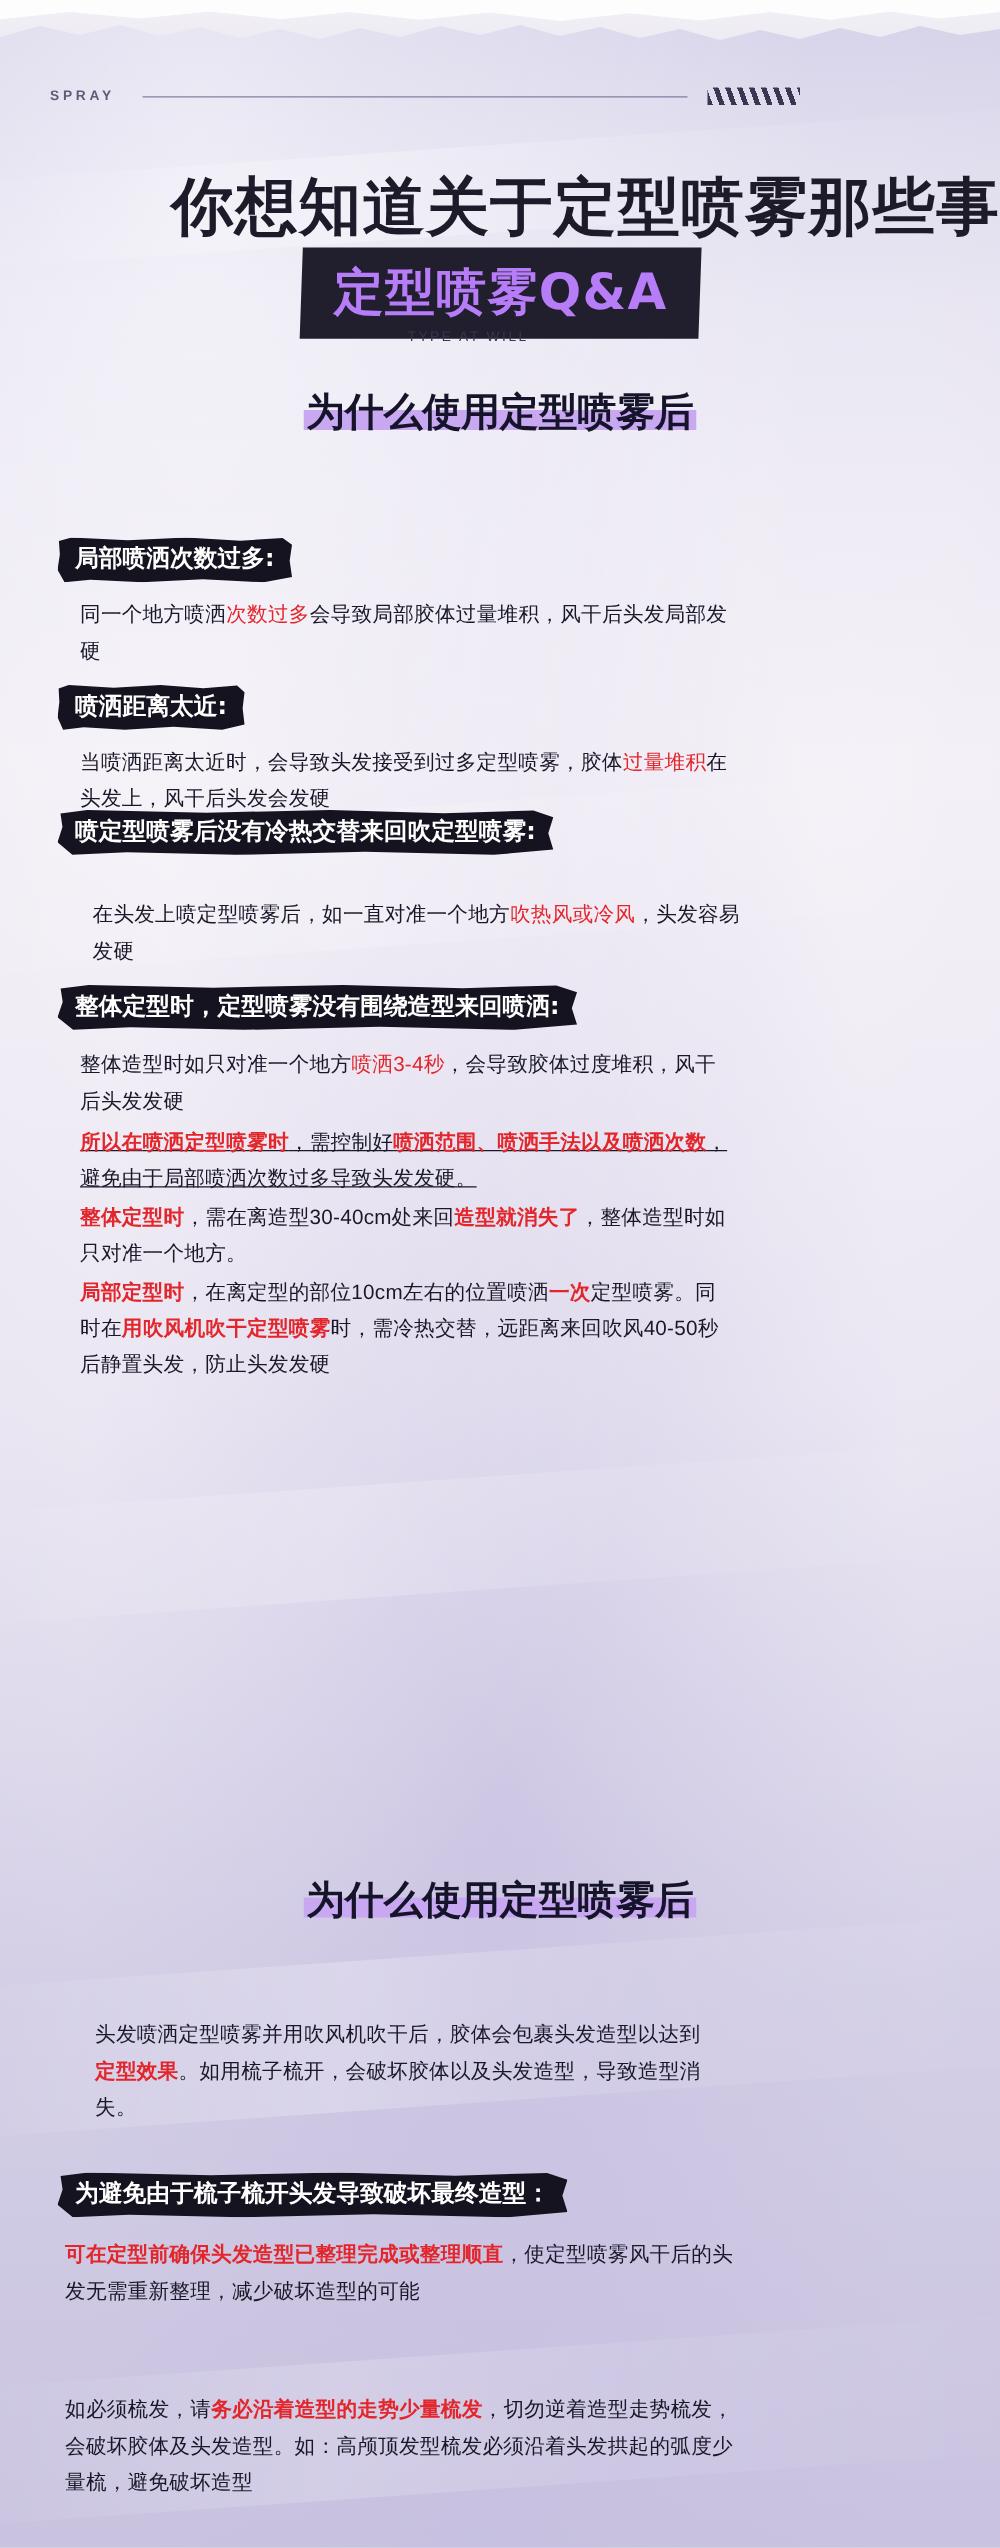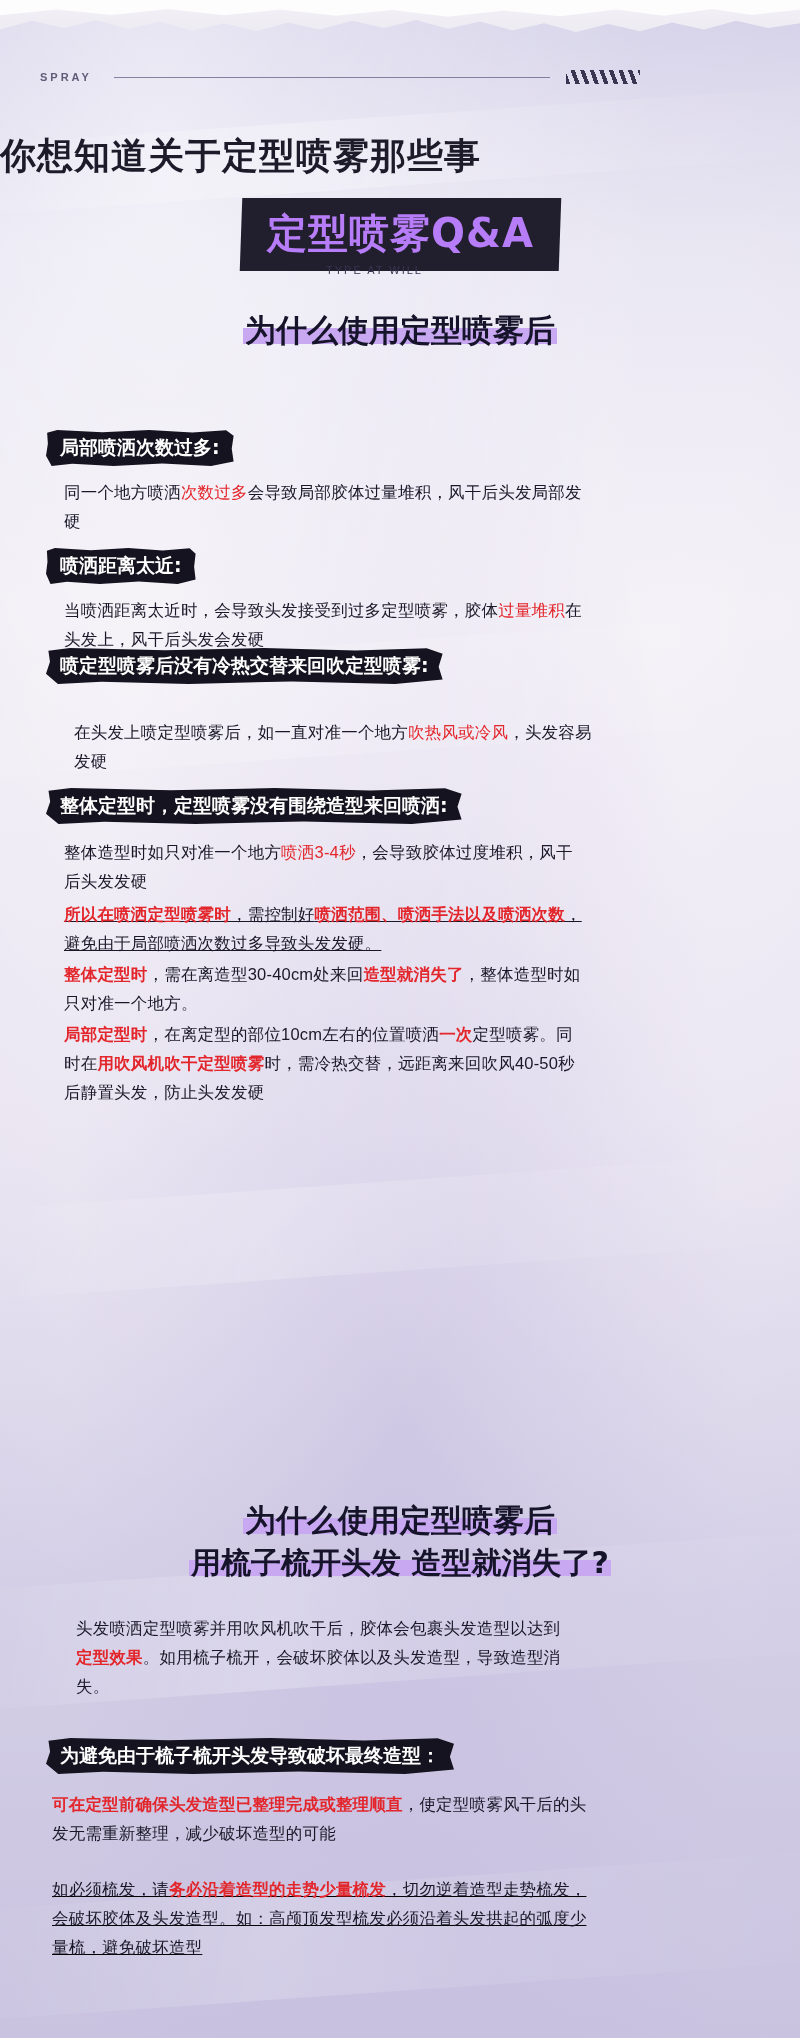--- a/index.html
+++ b/index.html
@@ -61,22 +61,22 @@
   .hdr .line {
     flex:1; height:1px; background:#6b6689; margin:0 16px 0 22px; opacity:.8;
   }
   .hdr .hatch {
     width: 74px; height: 14px;
     background: repeating-linear-gradient(70deg,#3a3550 0 4px, transparent 4px 9px);
   }
 
   
   .title-main {
-    position:absolute; top:132px; left:0; width:800px; text-align:left;
-    font-size: 36px; font-weight:700; color:#1d1b2a; letter-spacing:1px;
+    position:absolute; top:132px; left:0; width:800px; text-align:right;
+    font-size: 50px; font-weight:700; color:#1d1b2a; letter-spacing:1px;
     font-family:"DejaVu Sans","Liberation Sans",sans-serif;
   }
   .qa-wrap {
     position:absolute; top:198px; left:0; width:800px; text-align:center;
   }
   .qa-box {
     display:inline-block; background:#211f2e; padding:8px 26px 10px;
     transform: skewX(-2deg);
   }
   .qa-text {
@@ -172,30 +172,29 @@
         <div class="blk" style="top: 960px;">
           <div class="para" style="padding: 0px 18px;"><span class="red">整体定型时</span><span>，需在离造型30-40cm处来回</span><span class="red">造型就消失了</span><span>，整体造型时如只对准一个地方。</span></div>
         </div>
         <div class="blk" style="top: 1020px;">
           <div class="para" style="padding: 0px 18px;"><span class="red">局部定型时</span><span>，在离定型的部位10cm左右的位置喷洒</span><span class="red">一次</span><span>定型喷雾。同时在</span><span class="red">用吹风机吹干定型喷雾</span><span>时，需冷热交替，远距离来回吹风40-50秒后静置头发，防止头发发硬</span></div>
         </div>
       </div>
 
     <div class="sec2">
       <div class="sec-head"><span class="hl">为什么使用定型喷雾后</span></div>
-      <div class="sec-head" style="font-size:30px;"><span class="hl">用梳子梳开头发  造型就消失了?</span></div>
     </div>
 
     <div id="s2-body">
         <div class="blk" style="top: 1614px;">
           <div class="para" style="padding: 0px 30px;"><span>头发喷洒定型喷雾并用吹风机吹干后，胶体会包裹头发造型以达到</span><span class="red">定型效果</span><span>。如用梳子梳开，会破坏胶体以及头发造型，导致造型消失。</span></div>
         </div>
         <div class="blk" style="top: 1738px;"><span class="tag">为避免由于梳子梳开头发导致破坏最终造型：</span></div>
         <div class="blk" style="top: 1790px;">
           <div class="para" style="padding: 0px 6px;"><span class="red">可在定型前确保头发造型已整理完成或整理顺直</span><span>，使定型喷雾风干后的头发无需重新整理，减少破坏造型的可能</span></div>
         </div>
-        <div class="blk" style="top: 1875px; text-decoration: underline;">
+        <div class="blk" style="top: 1914px;">
           <div class="para" style="padding: 0px 6px;"><span>如必须梳发，请</span><span class="red">务必沿着造型的走势少量梳发</span><span>，切勿逆着造型走势梳发，会破坏胶体及头发造型。如：高颅顶发型梳发必须沿着头发拱起的弧度少量梳，避免破坏造型</span></div>
         </div>
       </div>
 
   </div>
 </div>
 
 </body></html>

